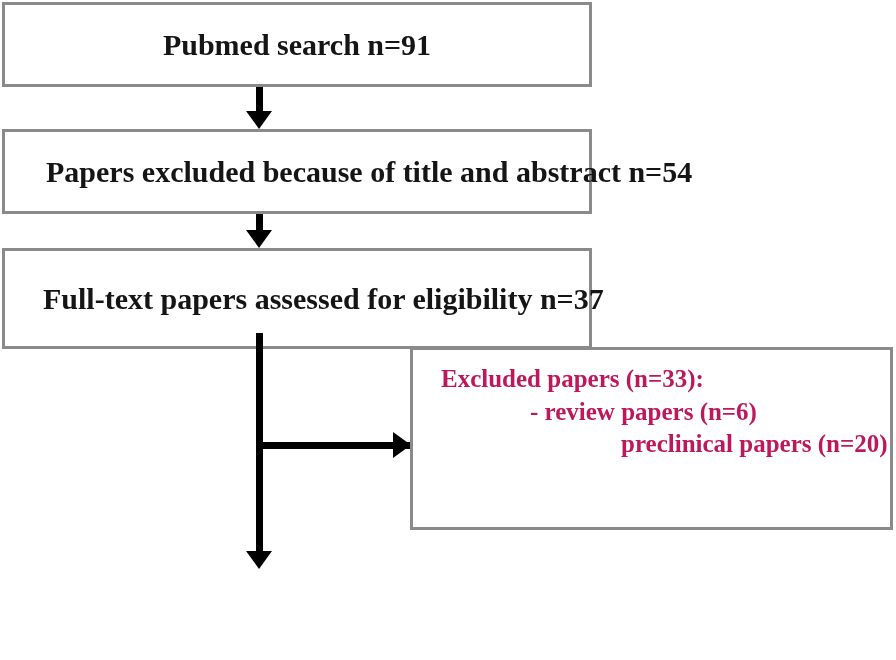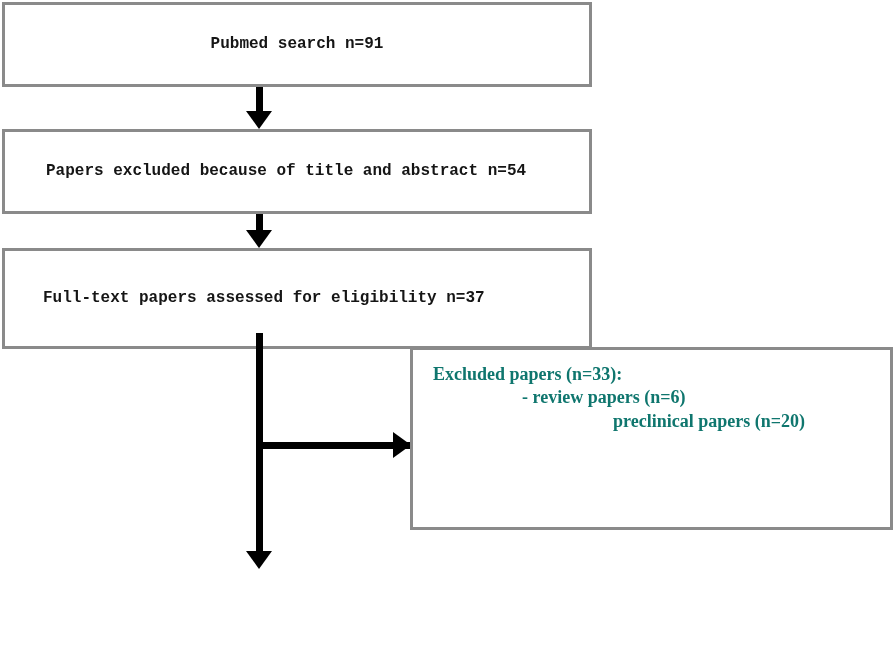--- a/index.html
+++ b/index.html
@@ -20,24 +20,23 @@
     box-sizing: border-box;
     border: 3px solid #8a8a8a;
     background: #ffffff;
     display: flex;
     align-items: center;
   }
   .box-centered { justify-content: center; }
   .box-text {
     font-weight: bold;
     color: #151515;
-    font-size: 16px;
+    font-size: 30px;
     line-height: 1.05;
     white-space: nowrap;
-    font-family: Liberation Mono, monospace;
   }
   
   #box-search   { left: 2px;  top: 2px;   width: 590px; height: 85px; }
   #box-excluded-title { left: 2px; top: 129px; width: 590px; height: 85px; padding-left: 32px; }
   #box-fulltext { left: 2px;  top: 248px; width: 590px; height: 101px; }
   #box-included { left: 2px;  top: 570px; width: 590px; height: 85px; }
 
   #box-excluded-title .box-text { padding-left: 9px; }
   #box-fulltext .box-text { padding-left: 38px; }
 
@@ -45,24 +44,24 @@
   #box-excluded-detail {
     left: 410px;
     top: 347px;
     width: 483px;
     height: 183px;
     align-items: flex-start;
   }
   .detail-list {
     list-style: none;
     margin: 0;
-    padding: 13px 0 0 8px;
+    padding: 13px 0 0 16px;
     font-weight: bold;
-    color: #0f766e;
-    font-size: 18px;
+    color: #be185d;
+    font-size: 25px;
     line-height: 1.30;
     white-space: nowrap;
   }
   .detail-list li.lvl0 { padding-left: 12px; }
   .detail-list li.lvl1 { padding-left: 101px; }
   .detail-list li.lvl2 { padding-left: 192px; }
 
   
   .ink { position: absolute; background: #000000; }
   .vshaft { width: 7px; }

